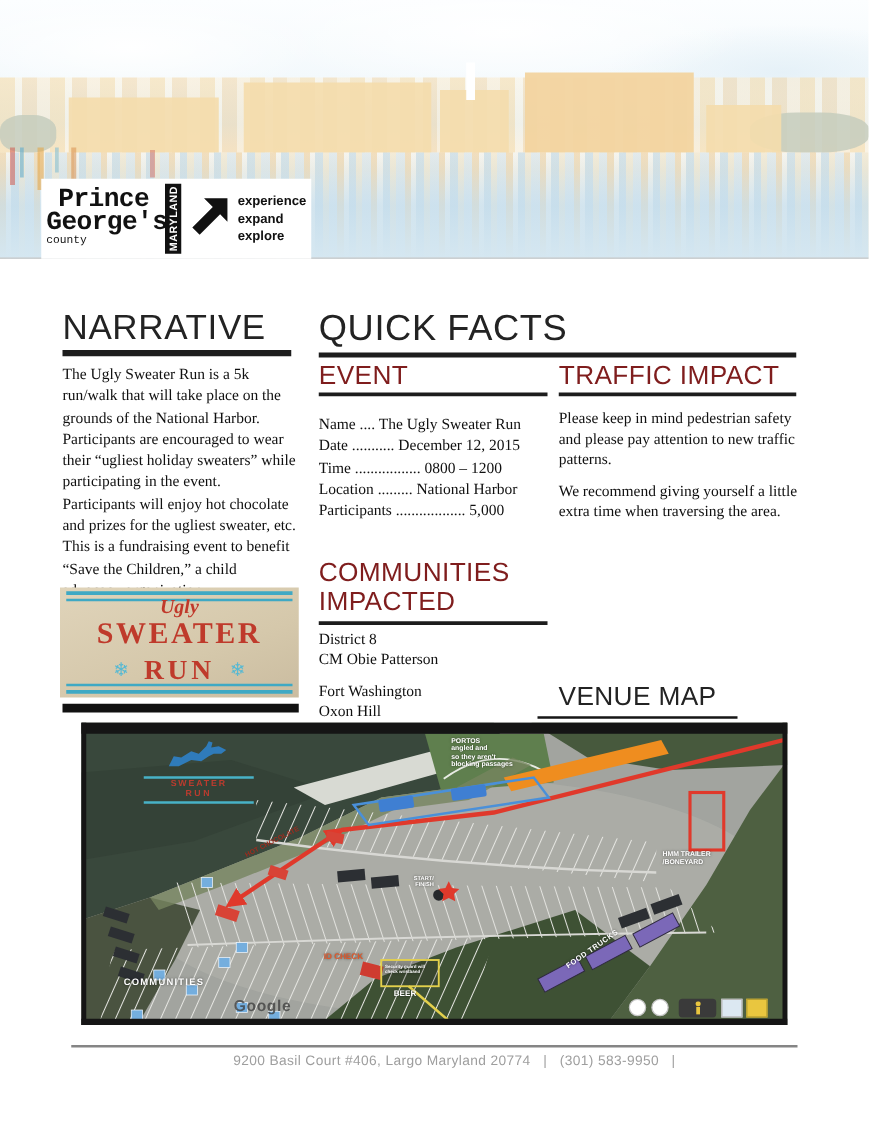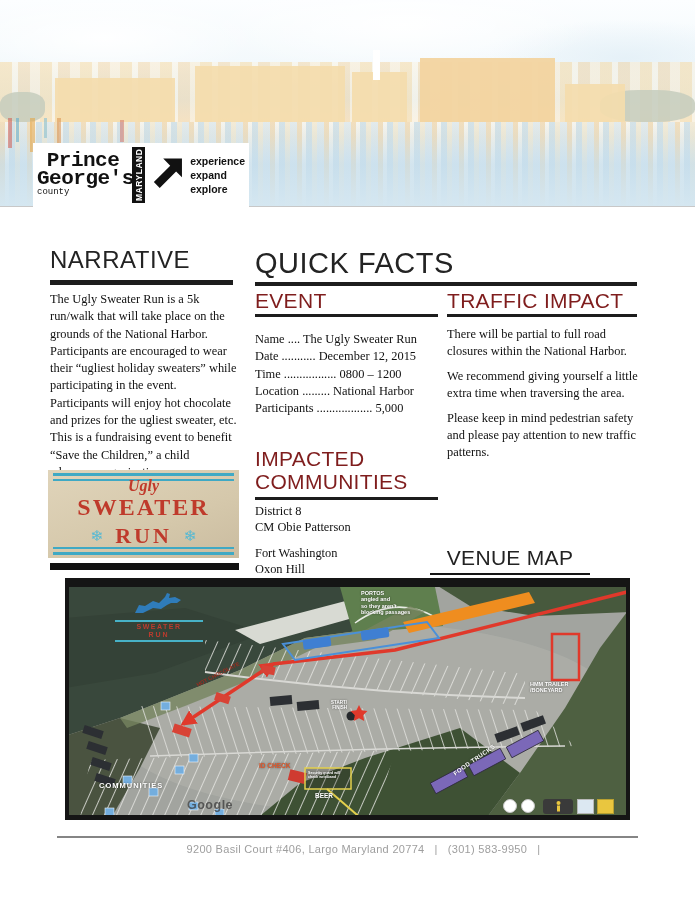--- a/index.html
+++ b/index.html
@@ -28,21 +28,21 @@
   .logo-box{position:absolute;left:33px;top:143px;width:216px;height:64px;background:#fff;
     display:flex;align-items:center;box-sizing:border-box;padding:2px 4px;gap:3px;}
   .lg-name{width:92px;color:#111;font-family:Liberation Mono, monospace;}
   .lg-l1{font-size:21px;font-weight:bold;letter-spacing:-.5px;line-height:16px;text-align:center;}
   .lg-l2{font-size:21px;font-weight:bold;letter-spacing:-.5px;line-height:19px;text-align:center;}
   .lg-county{font-size:9px;padding-right:4px;margin-top:-1px;color:#111;}
   .lg-md{width:13px;height:56px;background:#111;color:#fff;display:flex;align-items:center;justify-content:center;
     writing-mode:vertical-rl;transform:rotate(180deg);font-size:8.5px;font-weight:bold;letter-spacing:.5px;}
   .lg-tag{margin-left:4px;font-size:10.5px;font-weight:bold;line-height:14px;color:#111;}
   
-  .h-big{position:absolute;font-size:24px;color:#232323;letter-spacing:.5px;white-space:nowrap;}
+  .h-big{position:absolute;font-size:28px;color:#232323;letter-spacing:.5px;white-space:nowrap;}
   .h-sub{position:absolute;font-size:21px;color:#7f1d1d;letter-spacing:.3px;white-space:nowrap;}
   .bar{position:absolute;background:#1d1d1d;}
   .serif{font-family:"Liberation Serif",serif;color:#101010;}
   .nar-body{position:absolute;left:50px;top:291px;width:188px;font-size:12.4px;line-height:17.3px;white-space:pre-wrap;}
   .facts{position:absolute;left:255px;top:331px;width:195px;font-size:12.4px;line-height:17.3px;}
   .imp-list{position:absolute;left:255px;top:504px;width:185px;font-size:12.4px;line-height:15.6px;}
   .traffic{position:absolute;left:447px;top:326px;width:196px;font-size:12.4px;line-height:16.6px;}
   .traffic p{margin:0 0 9px 0;}
   .venue-h{position:absolute;left:430px;top:546px;width:160px;text-align:center;font-size:21px;color:#232323;
     border-bottom:2px solid #161616;padding-bottom:3px;letter-spacing:.3px;}
@@ -139,38 +139,37 @@
   <div class="bar" style="left:255px;top:314px;width:183px;height:3px;"></div>
   <div class="facts serif">
     <div>Name .... The Ugly Sweater Run</div>
     <div>Date ........... December 12, 2015</div>
     <div>Time ................. 0800 – 1200</div>
     <div>Location ......... National Harbor</div>
     <div>Participants .................. 5,000</div>
   </div>
 
   <div class="h-sub" style="left:255px;top:447px;line-height:23px;white-space:normal;">
+    <div>COMMUNITIES</div>
     <div>IMPACTED</div>
-    <div>COMMUNITIES</div>
   </div>
   <div class="bar" style="left:255px;top:497px;width:183px;height:3px;"></div>
   <div class="imp-list serif">
     <div>District 8</div>
     <div style="margin-bottom:11px;">CM Obie Patterson</div>
     <div>Fort Washington</div>
     <div>Oxon Hill</div>
     <div>National Harbor</div>
   </div>
 
   <div class="h-sub" style="left:447px;top:289px;">TRAFFIC IMPACT</div>
   <div class="bar" style="left:447px;top:314px;width:190px;height:3px;"></div>
   <div class="traffic serif">
-    <p>There will be partial to full road closures within the National Harbor.</p>
+    <p>Please keep in mind pedestrian safety and please pay attention to new traffic patterns.</p>
     <p>We recommend giving yourself a little extra time when traversing the area.</p>
-    <p>Please keep in mind pedestrian safety and please pay attention to new traffic patterns.</p>
   </div>
   <div class="venue-h">VENUE MAP</div>
 
   <div class="map">
     <svg width="565" height="242" viewBox="0 0 565 242" style="position:absolute;left:0;top:0;">
       <defs>
         <marker id="arr" viewBox="0 0 10 10" refX="8" refY="5" markerWidth="4.5" markerHeight="4.5" orient="auto-start-reverse">
           <path d="M0,0 L10,5 L0,10 Z" fill="#e0392b"></path>
         </marker>
         <pattern id="hatchA" patternUnits="userSpaceOnUse" width="11" height="11" patternTransform="rotate(24)">

